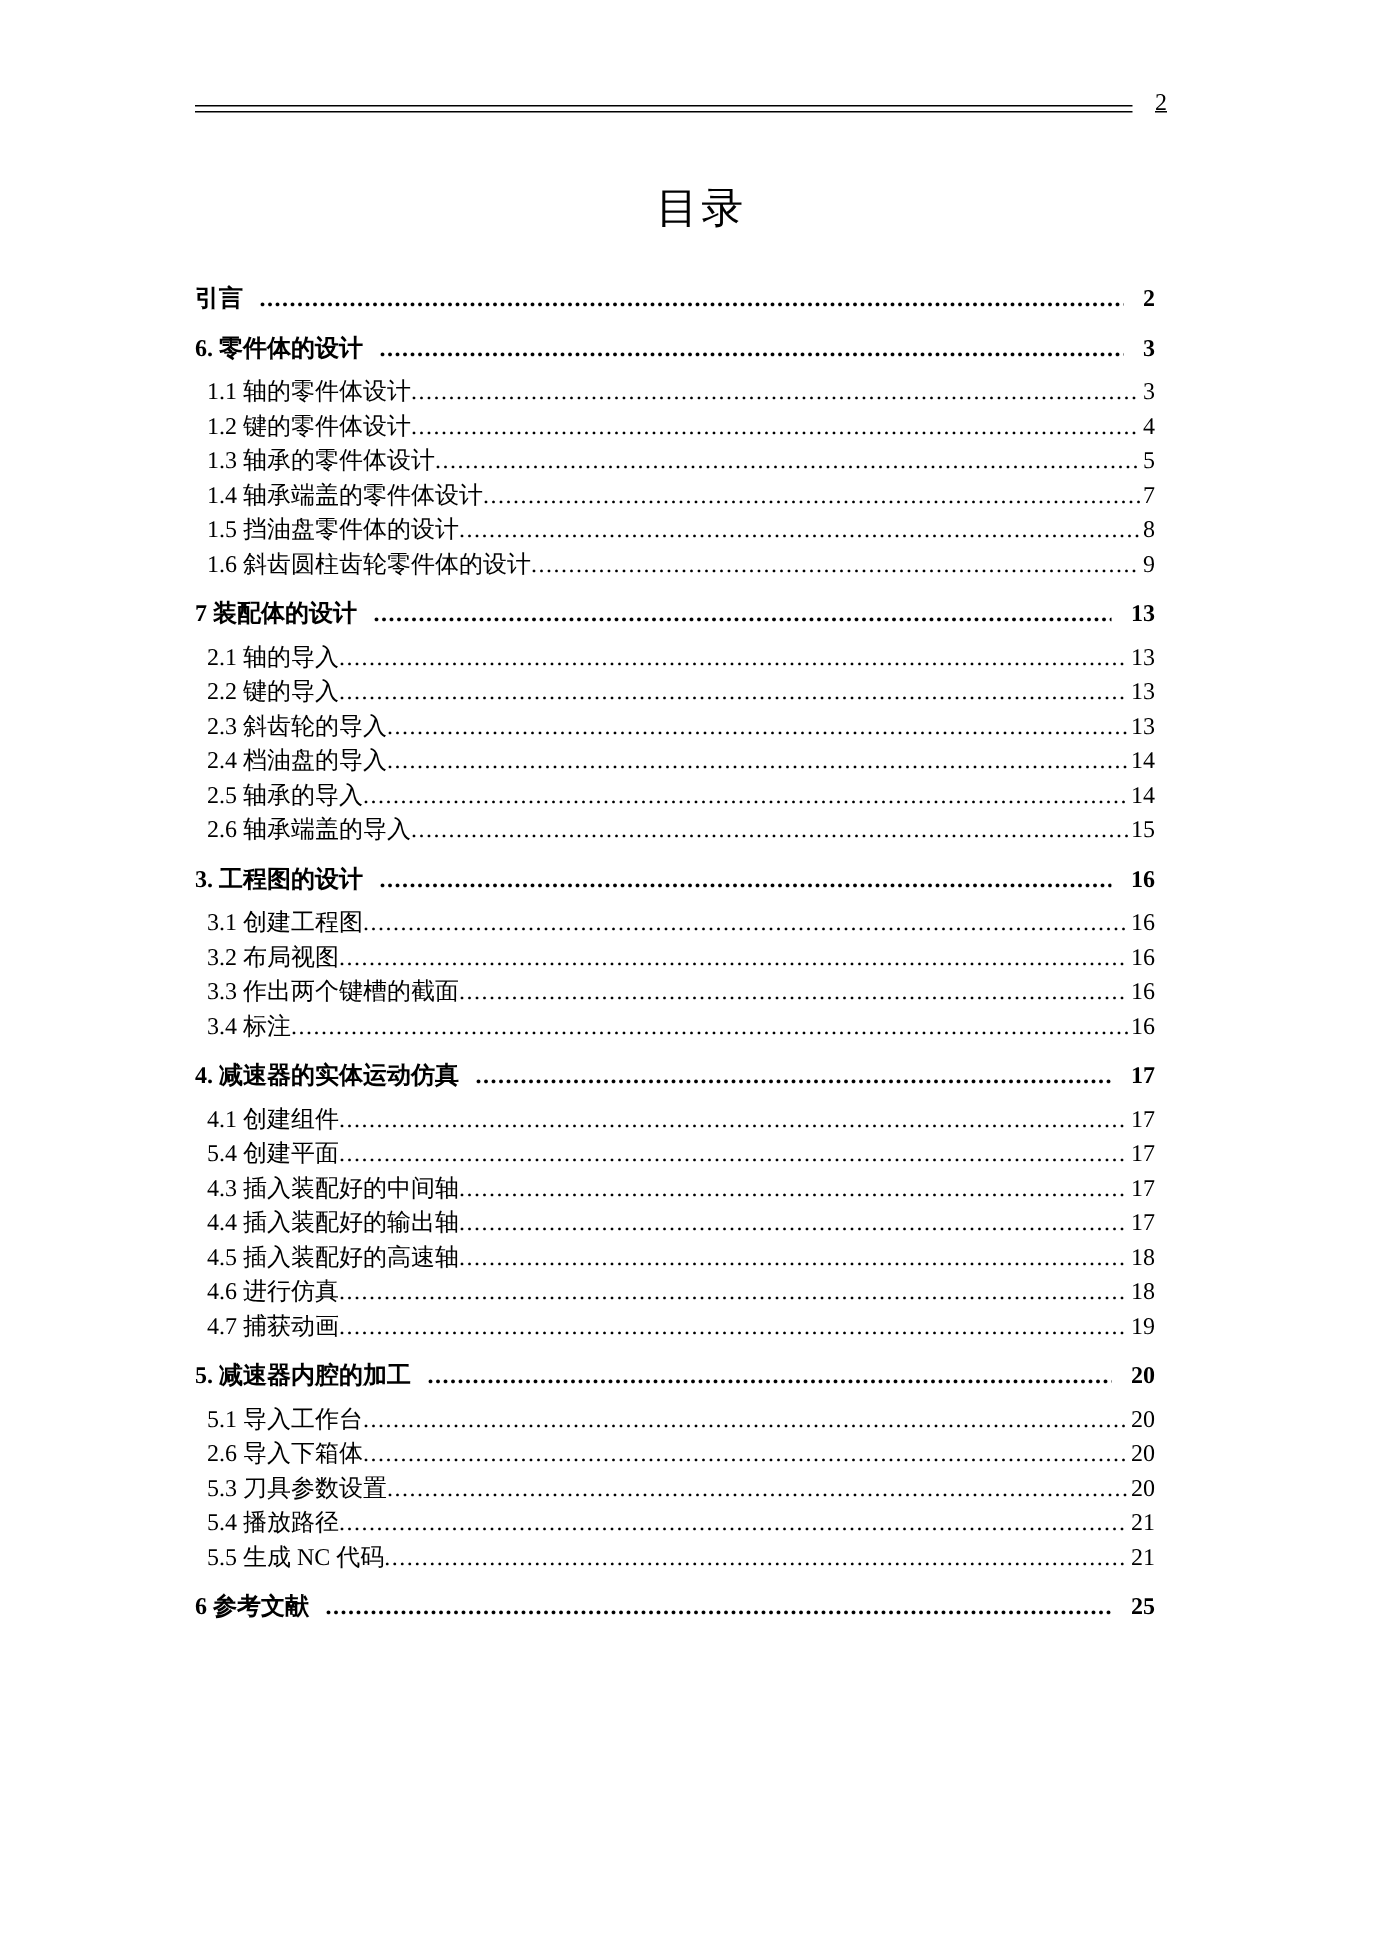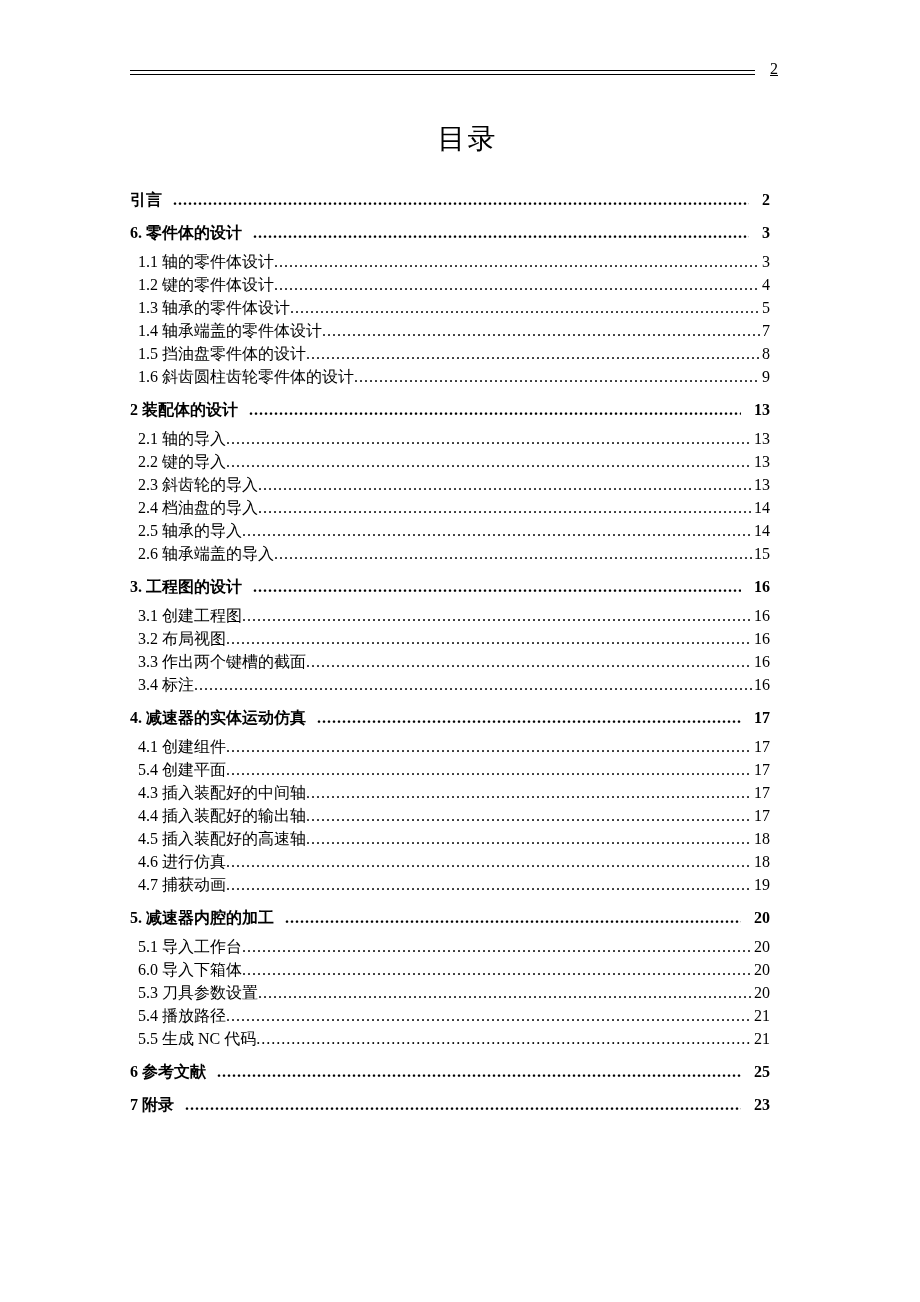--- a/index.html
+++ b/index.html
@@ -117,21 +117,21 @@
           <span class="dots"></span>
           <span class="pnum"> 8</span>
         </div>
         <div class="toc-entry ">
           <span class="label">1.6 斜齿圆柱齿轮零件体的设计 </span>
           <span class="dots"></span>
           <span class="pnum"> 9</span>
         </div>
       </div>
       <div class="toc-entry level-1">
-        <span class="label">2 装配体的设计 </span>
+        <span class="label">7 装配体的设计 </span>
         <span class="dots"></span>
         <span class="pnum"> 13</span>
       </div>
       <div class="subgroup">
         <div class="toc-entry ">
           <span class="label">2.1 轴的导入 </span>
           <span class="dots"></span>
           <span class="pnum"> 13</span>
         </div>
         <div class="toc-entry ">
@@ -234,21 +234,21 @@
         <span class="dots"></span>
         <span class="pnum"> 20</span>
       </div>
       <div class="subgroup">
         <div class="toc-entry ">
           <span class="label">5.1 导入工作台 </span>
           <span class="dots"></span>
           <span class="pnum"> 20</span>
         </div>
         <div class="toc-entry ">
-          <span class="label">6.0 导入下箱体 </span>
+          <span class="label">2.6 导入下箱体 </span>
           <span class="dots"></span>
           <span class="pnum"> 20</span>
         </div>
         <div class="toc-entry ">
           <span class="label">5.3 刀具参数设置 </span>
           <span class="dots"></span>
           <span class="pnum"> 20</span>
         </div>
         <div class="toc-entry ">
           <span class="label">5.4 播放路径 </span>
@@ -258,20 +258,15 @@
         <div class="toc-entry ">
           <span class="label">5.5 生成 NC 代码 </span>
           <span class="dots"></span>
           <span class="pnum"> 21</span>
         </div>
       </div>
       <div class="toc-entry level-1">
         <span class="label">6 参考文献 </span>
         <span class="dots"></span>
         <span class="pnum"> 25</span>
-      </div>
-      <div class="toc-entry level-1">
-        <span class="label">7 附录 </span>
-        <span class="dots"></span>
-        <span class="pnum"> 23</span>
       </div>
     </div>
 </div>
 
 </body></html>

